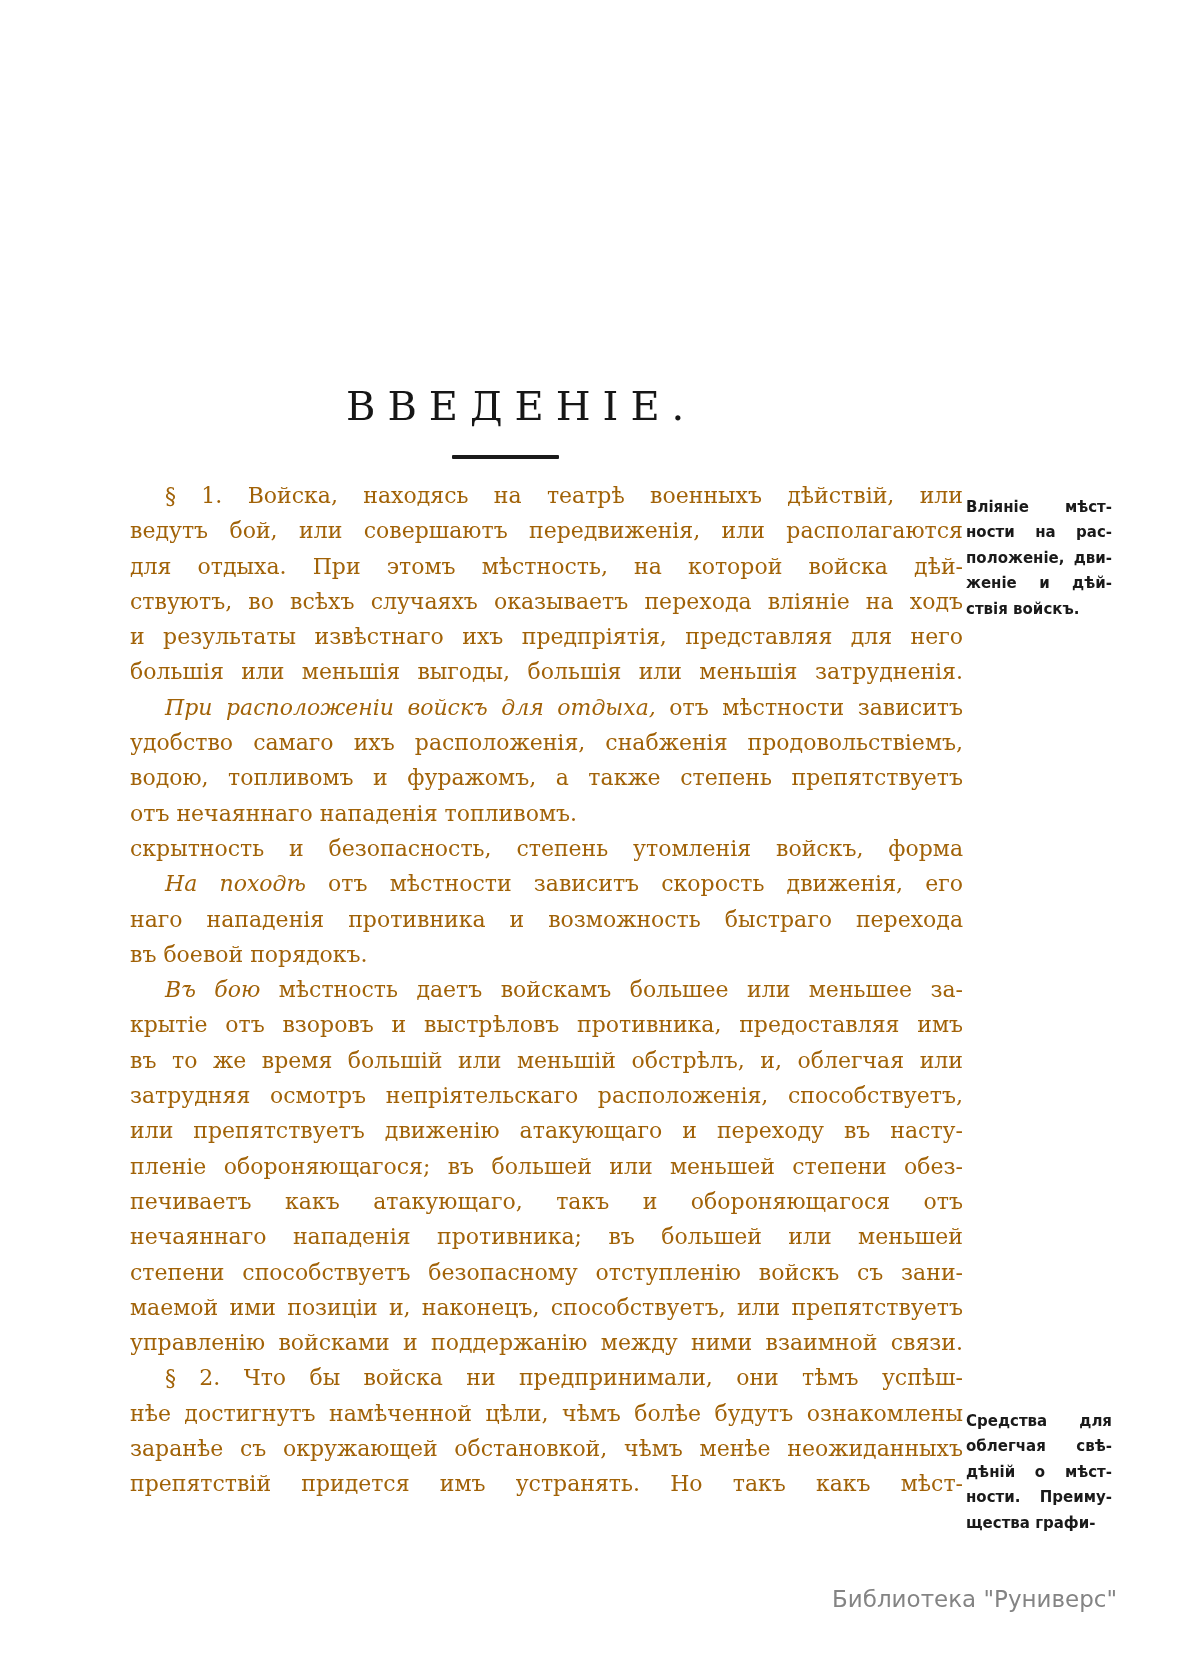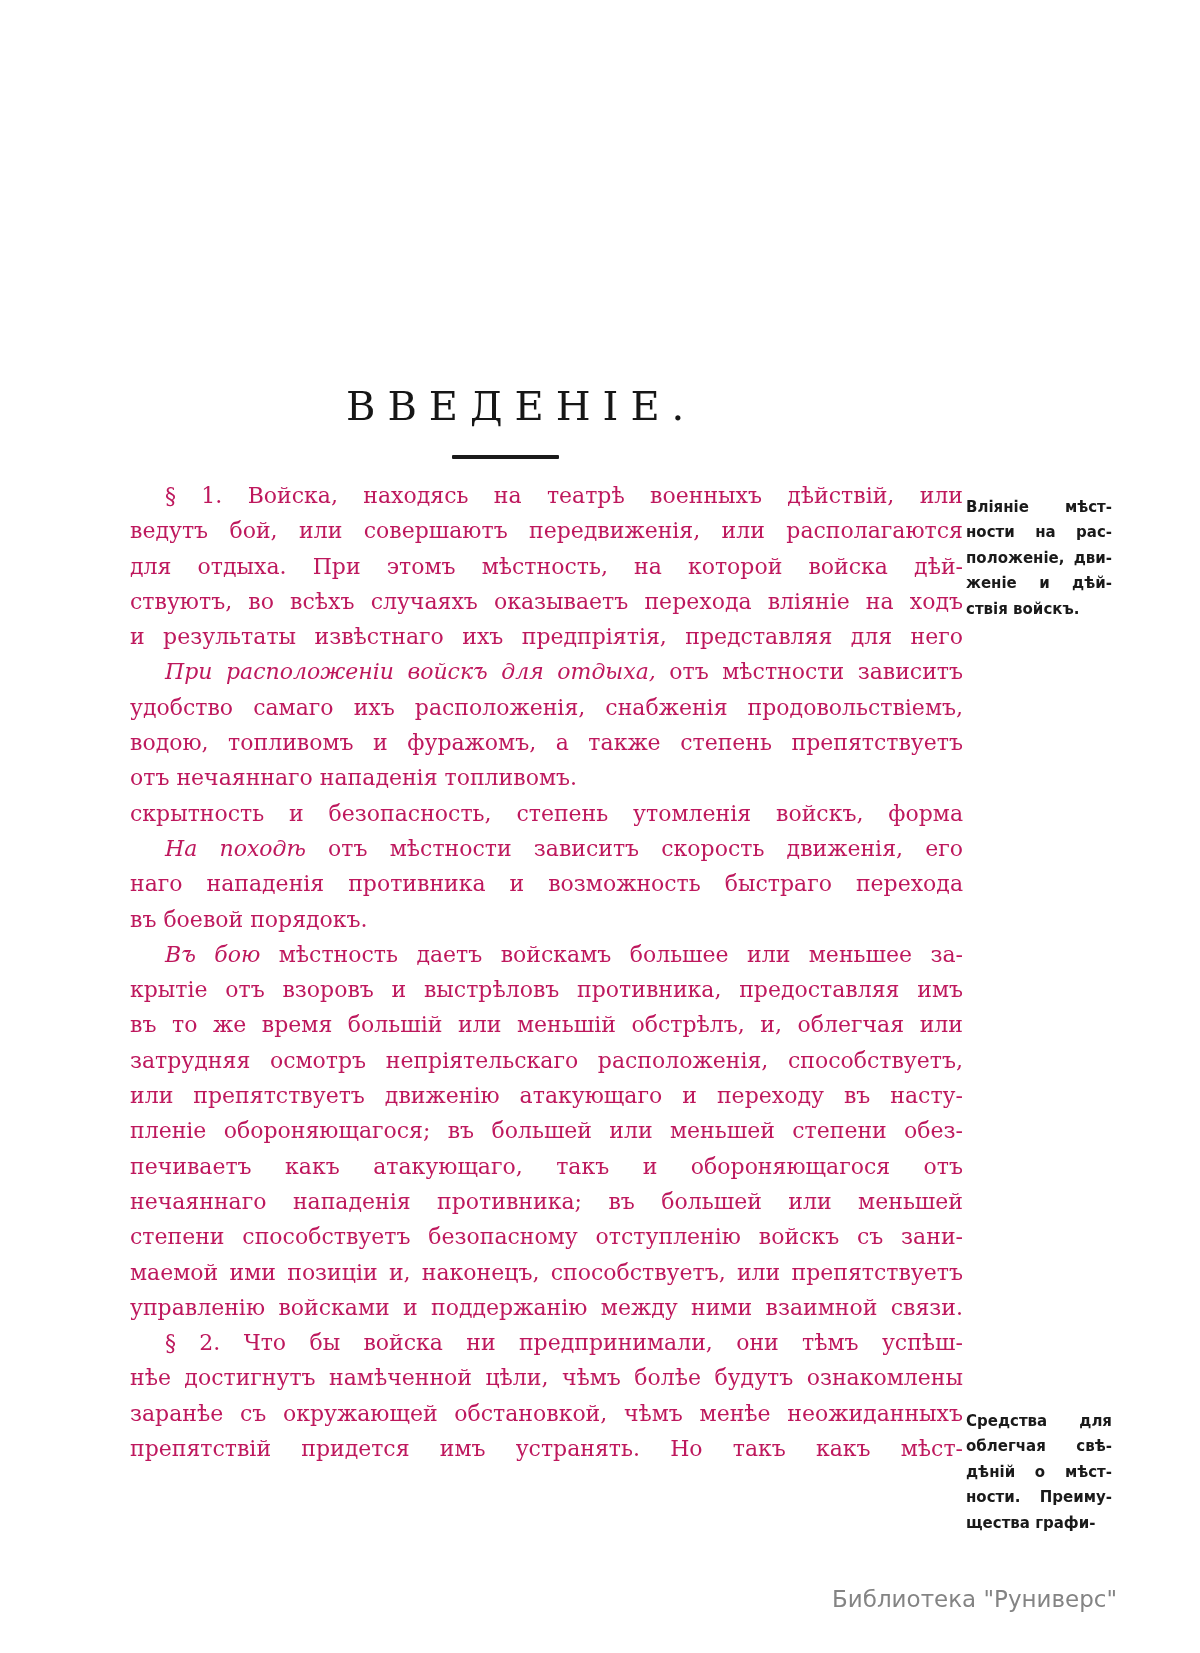--- a/index.html
+++ b/index.html
@@ -12,21 +12,21 @@
     position:absolute;top:386px;left:346px;margin:0;
     font-size:40px;font-weight:400;line-height:1;
     letter-spacing:12px;white-space:nowrap;color:#161616;text-align:center;
   }
   .title-rule{
     position:absolute;top:455px;left:452px;width:107px;height:4px;
     background:#1a1a1a;border-radius:1px;
   }
   .body{
     position:absolute;top:478px;left:130px;width:833px;
-    font-size:22px;line-height:35.3px;color:#be185d;
+    font-size:22px;line-height:35.3px;color:#a16207;
   }
   .line{
     text-align:justify;text-align-last:justify;
     height:35.3px;overflow:hidden;white-space:normal;
   }
   .line.indent{text-indent:35px;}
   .line.short{text-align-last:left;}
   .line em{font-style:italic;}
   .note{
     position:absolute;left:966px;width:146px;
@@ -48,20 +48,21 @@
 
 <div class="page">
   <h1 class="title">ВВЕДЕНІЕ.</h1>
   <div class="title-rule"></div>
   <div class="body">
       <div class="line indent">§ 1. Войска, находясь на театрѣ военныхъ дѣйствій, или</div>
       <div class="line">ведутъ бой, или совершаютъ передвиженія, или располагаются</div>
       <div class="line">для отдыха. При этомъ мѣстность, на которой войска дѣй-</div>
       <div class="line">ствуютъ, во всѣхъ случаяхъ оказываетъ перехода вліяніе на ходъ</div>
       <div class="line">и результаты извѣстнаго ихъ предпріятія, представляя для него</div>
+      <div class="line">большія или меньшія выгоды, большія или меньшія затрудненія.</div>
       <div class="line indent"><em>При расположеніи войскъ для отдыха,</em> отъ мѣстности зависитъ</div>
       <div class="line">удобство самаго ихъ расположенія, снабженія продовольствіемъ,</div>
       <div class="line">водою, топливомъ и фуражомъ, а также степень препятствуетъ</div>
       <div class="line short">отъ нечаяннаго нападенія топливомъ.</div>
       <div class="line">скрытность и безопасность, степень утомленія войскъ, форма</div>
       <div class="line indent"><em>На походѣ</em> отъ мѣстности зависитъ скорость движенія, его</div>
       <div class="line">наго нападенія противника и возможность быстраго перехода</div>
       <div class="line short">въ боевой порядокъ.</div>
       <div class="line indent"><em>Въ бою</em> мѣстность даетъ войскамъ большее или меньшее за-</div>
       <div class="line">крытіе отъ взоровъ и выстрѣловъ противника, предоставляя имъ</div>

